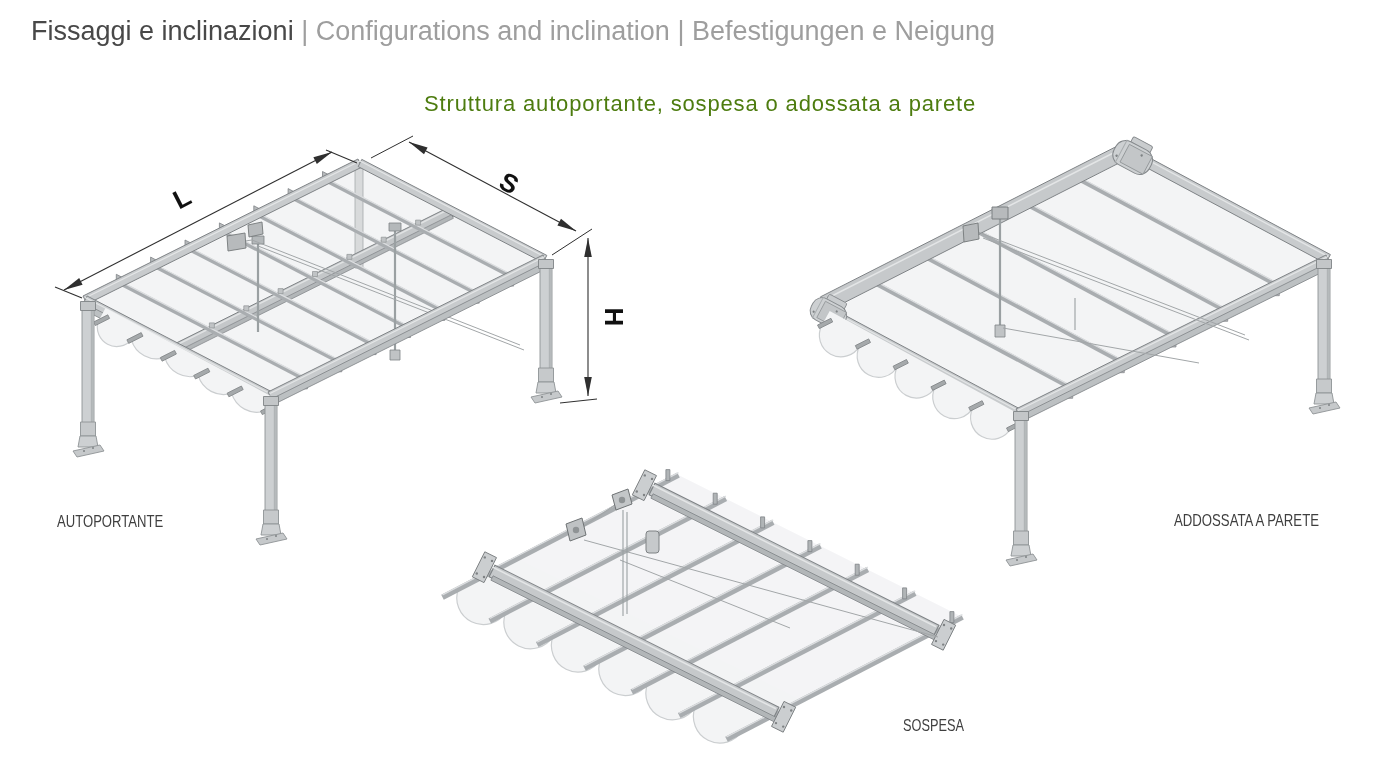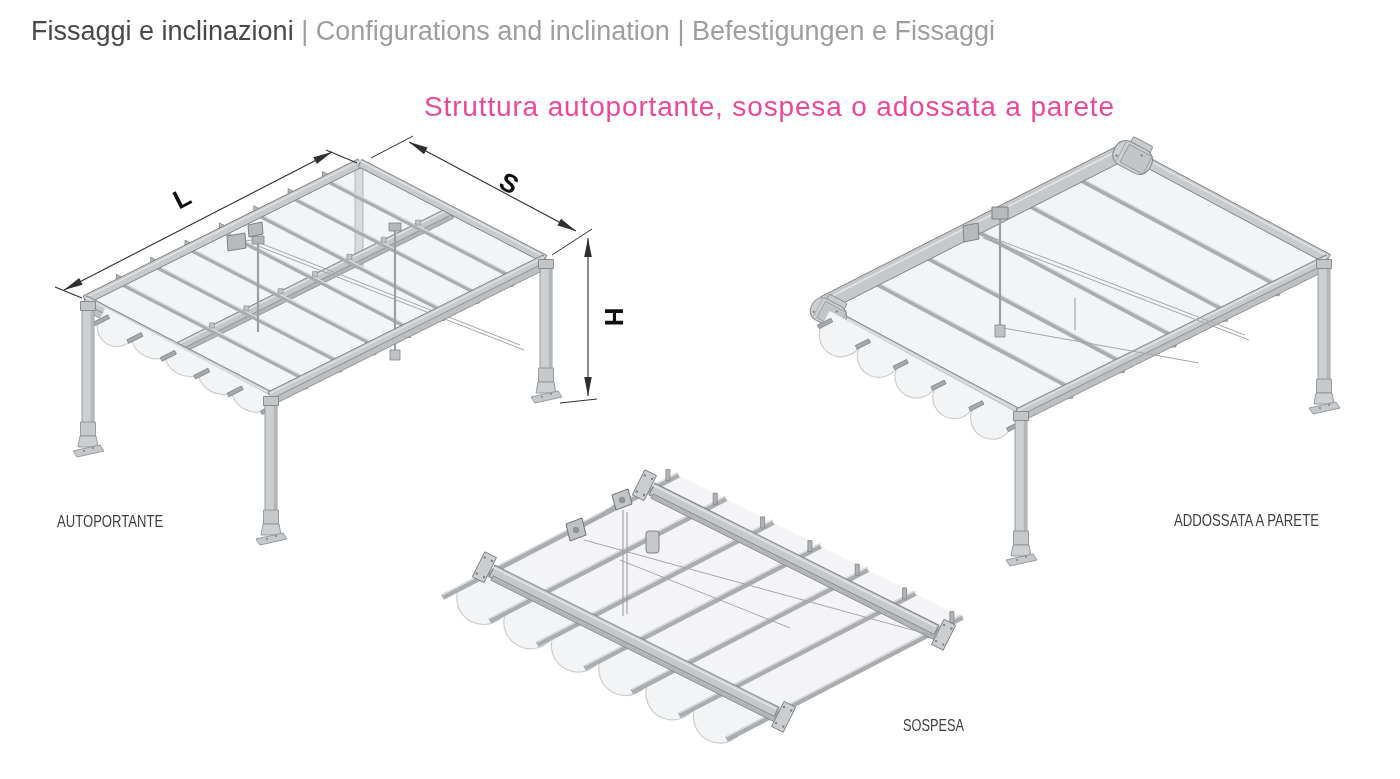--- a/index.html
+++ b/index.html
@@ -1,22 +1,22 @@
 <!DOCTYPE html>
 <html><head><meta charset="utf-8">
 <style>
 html,body{margin:0;padding:0;background:#fff;width:1400px;height:779px;overflow:hidden}
 body{font-family:"Liberation Sans",sans-serif;position:relative}
 .title{position:absolute;left:31px;top:17px;font-size:27px;color:#484848;white-space:nowrap;line-height:1.1}
 .title .lt{color:#9e9e9e}
-.sub{position:absolute;left:424px;top:92px;font-size:28px;color:#ec4899;letter-spacing:0.85px;white-space:nowrap;line-height:1.1}
+.sub{position:absolute;left:424px;top:92px;font-size:22px;color:#4d7c0f;letter-spacing:0.85px;white-space:nowrap;line-height:1.1}
 .lab{position:absolute;font-size:17px;color:#3f3f3f;white-space:nowrap;line-height:1;transform-origin:0 0}
 </style></head>
 <body>
-<div class="title">Fissaggi e inclinazioni <span class="lt">| Configurations and inclination | Befestigungen e Fissaggi</span></div>
+<div class="title">Fissaggi e inclinazioni <span class="lt">| Configurations and inclination | Befestigungen e Neigung</span></div>
 <div class="sub">Struttura autoportante, sospesa o adossata a parete</div>
 <svg width="1400" height="779" viewBox="0 0 1400 779">
     <polygon points="360.0,163.0 85.0,300.0 270.0,396.0 545.0,259.0" fill="#eff0f2" opacity="0.75"></polygon>
     <polygon points="355.0,168.0 363.0,168.0 363.0,268.0 355.0,268.0" fill="#d8dadb" stroke="#a5a9ab" stroke-width="0.8"></polygon>
     <polygon points="454.7,215.5 179.7,352.5 175.3,343.5 450.3,206.5" fill="#c4c7c9" stroke="#7f8386" stroke-width="1.0"></polygon>
     <line x1="452.5" y1="207.5" x2="177.5" y2="344.5" stroke="#e0e2e3" stroke-width="1.5"></line>
     <polygon points="453.4,218.3 178.4,355.3 176.6,351.7 451.6,214.7" fill="#b2b6b8" stroke="#7f8386" stroke-width="0.7"></polygon>
     <line x1="325.6" y1="180.1" x2="510.6" y2="276.1" stroke="#a9adb0" stroke-width="4.0"></line>
     <line x1="325.6" y1="178.1" x2="510.6" y2="274.1" stroke="#dcdee0" stroke-width="1.2"></line>
     <polygon points="322.5,171.5 328.7,174.7 328.7,181.7 322.5,178.5" fill="#b7babc" stroke="#7f8386" stroke-width="0.8"></polygon>

